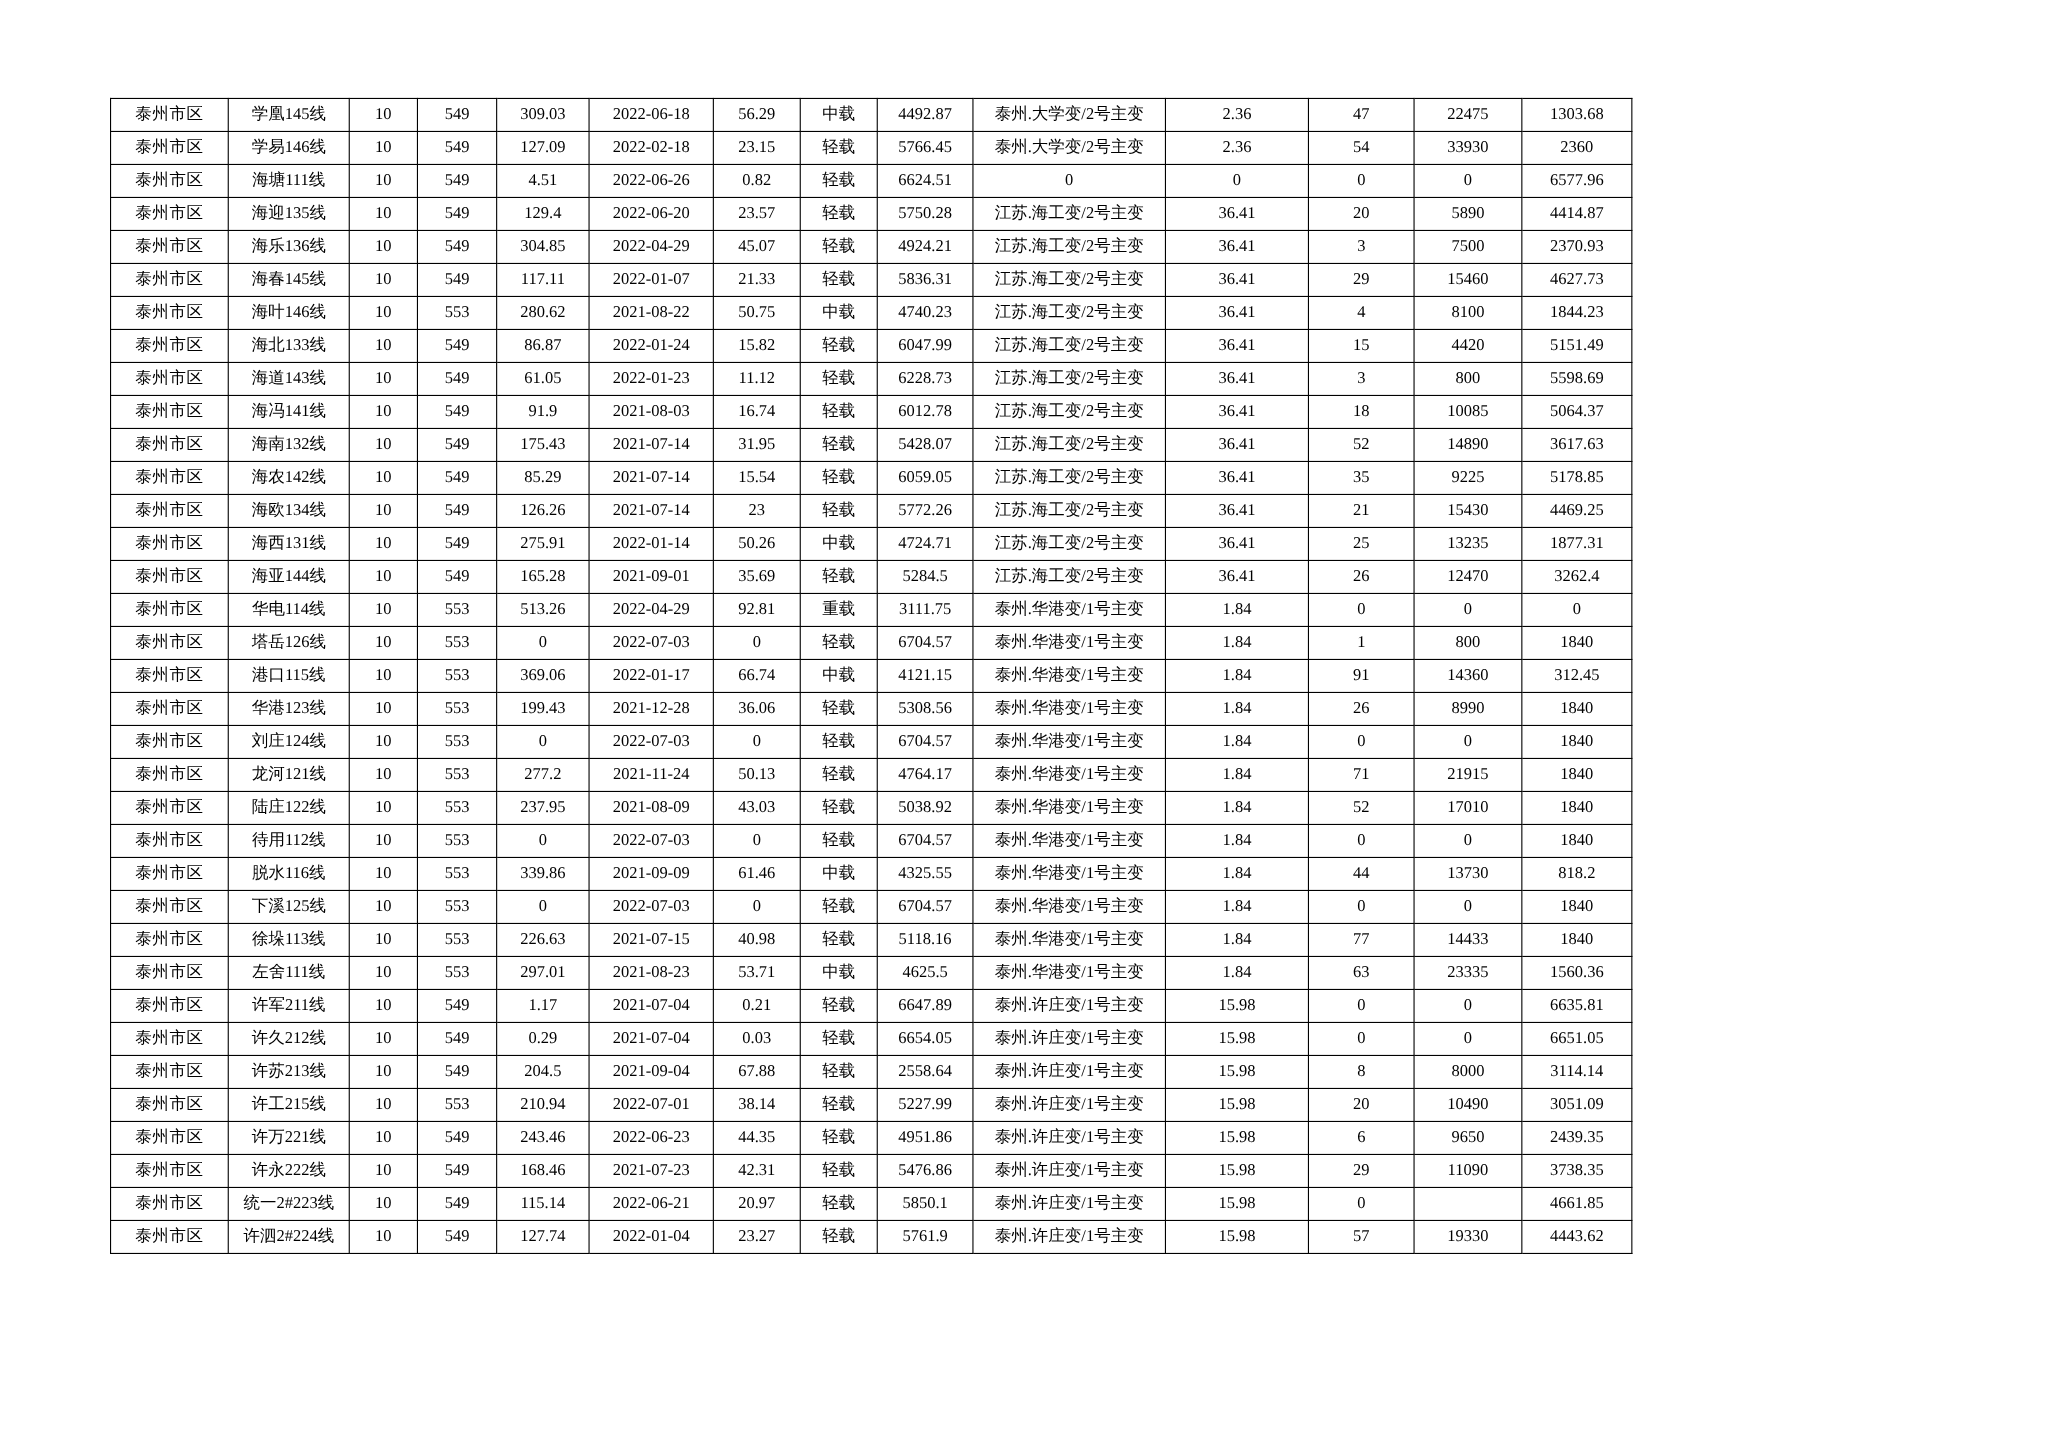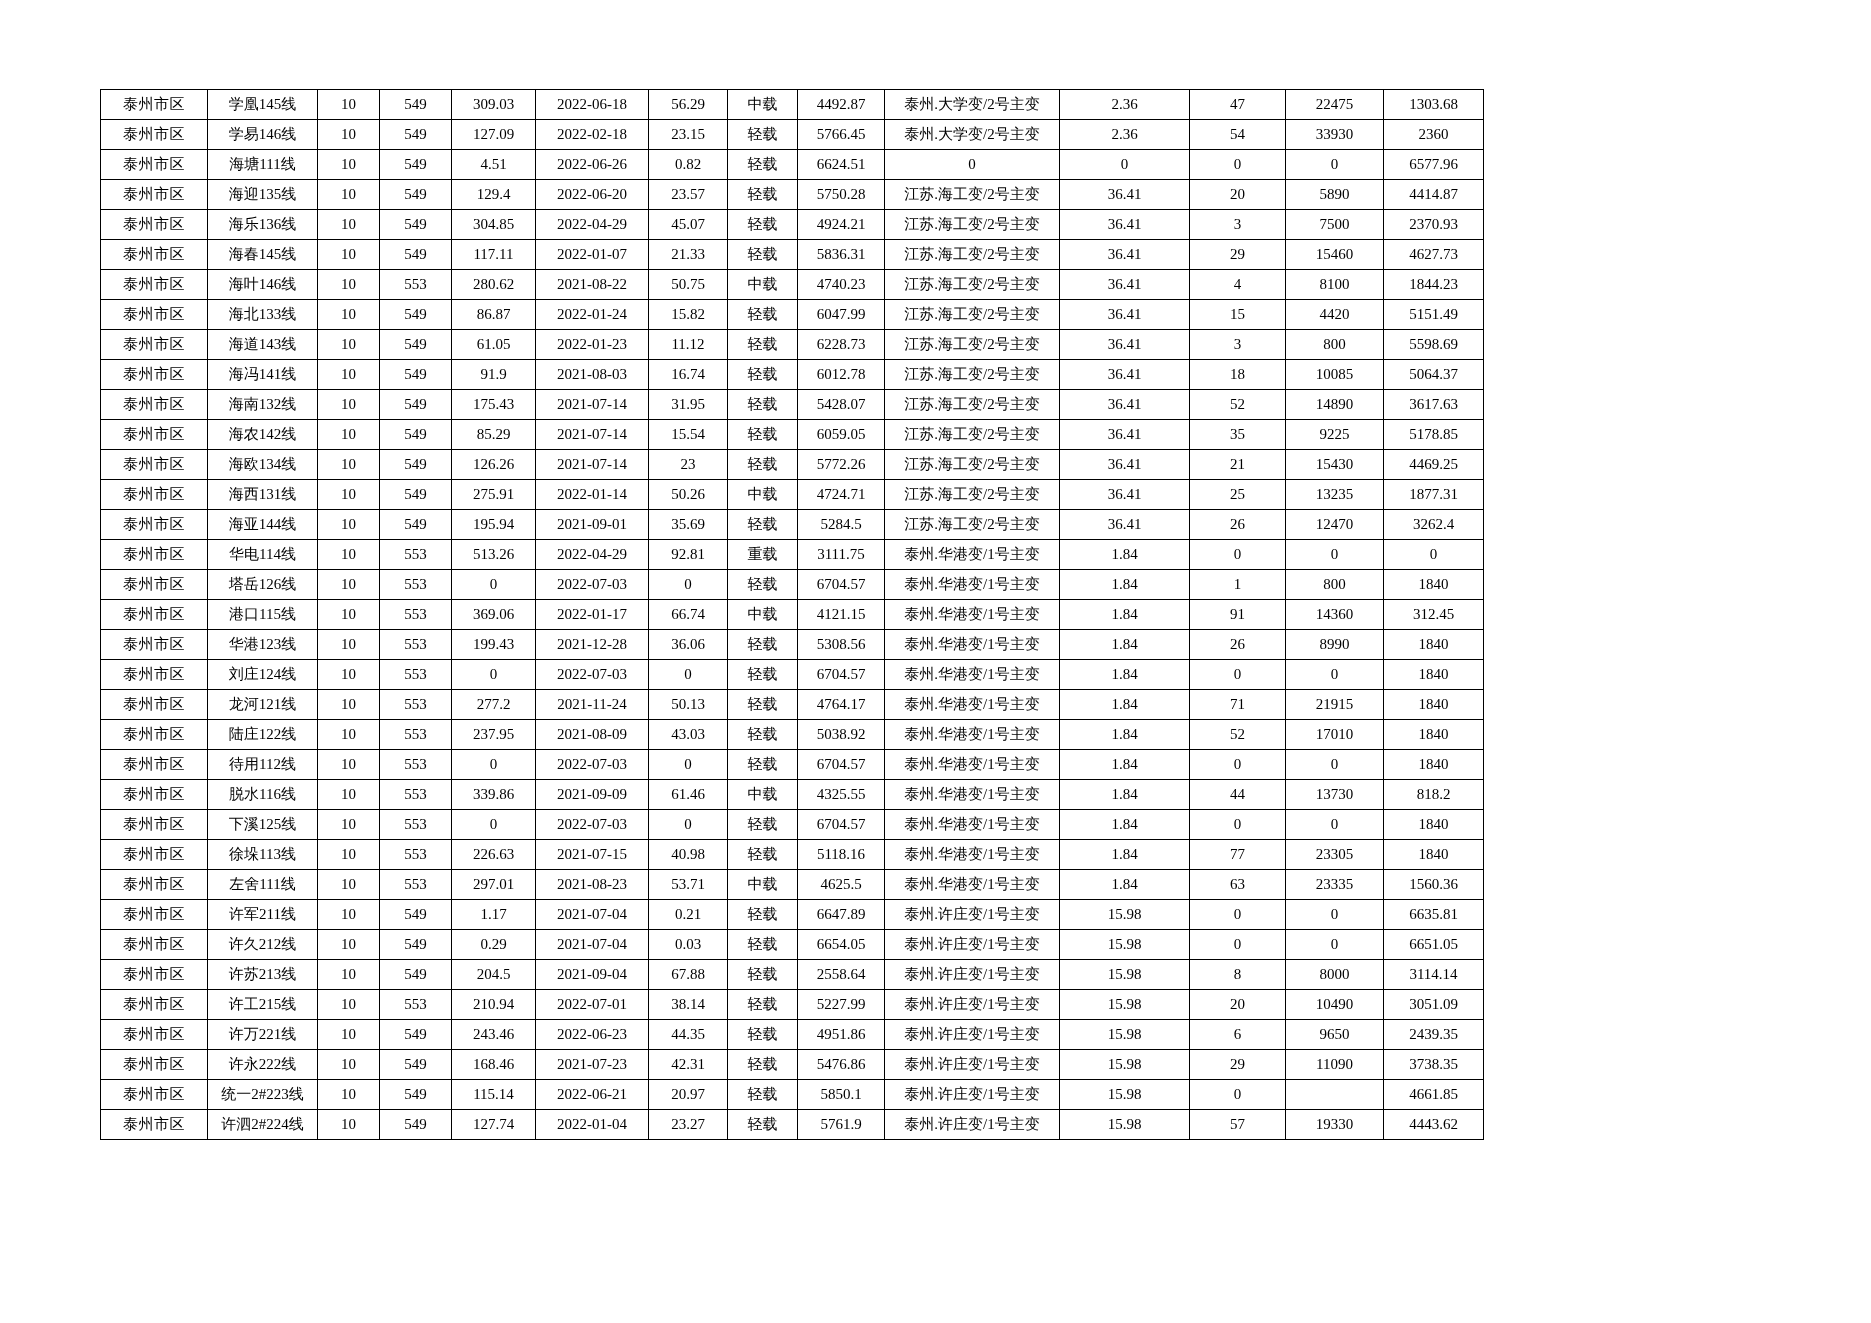--- a/index.html
+++ b/index.html
@@ -307,21 +307,21 @@
             <td>36.41</td>
             <td>25</td>
             <td>13235</td>
             <td>1877.31</td>
           </tr>
           <tr>
             <td class="cell-region">泰州市区</td>
             <td class="cell-line">海亚144线</td>
             <td>10</td>
             <td>549</td>
-            <td>195.94</td>
+            <td>165.28</td>
             <td>2021-09-01</td>
             <td>35.69</td>
             <td>轻载</td>
             <td>5284.5</td>
             <td class="cell-sub">江苏.海工变/2号主变</td>
             <td>36.41</td>
             <td>26</td>
             <td>12470</td>
             <td>3262.4</td>
           </tr>
@@ -491,21 +491,21 @@
             <td>10</td>
             <td>553</td>
             <td>226.63</td>
             <td>2021-07-15</td>
             <td>40.98</td>
             <td>轻载</td>
             <td>5118.16</td>
             <td class="cell-sub">泰州.华港变/1号主变</td>
             <td>1.84</td>
             <td>77</td>
-            <td>23305</td>
+            <td>14433</td>
             <td>1840</td>
           </tr>
           <tr>
             <td class="cell-region">泰州市区</td>
             <td class="cell-line">左舍111线</td>
             <td>10</td>
             <td>553</td>
             <td>297.01</td>
             <td>2021-08-23</td>
             <td>53.71</td>

